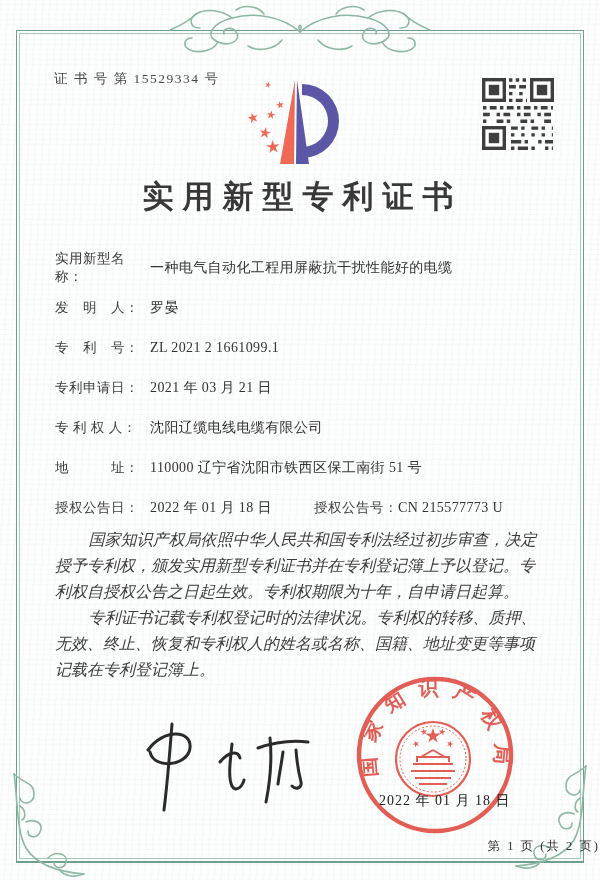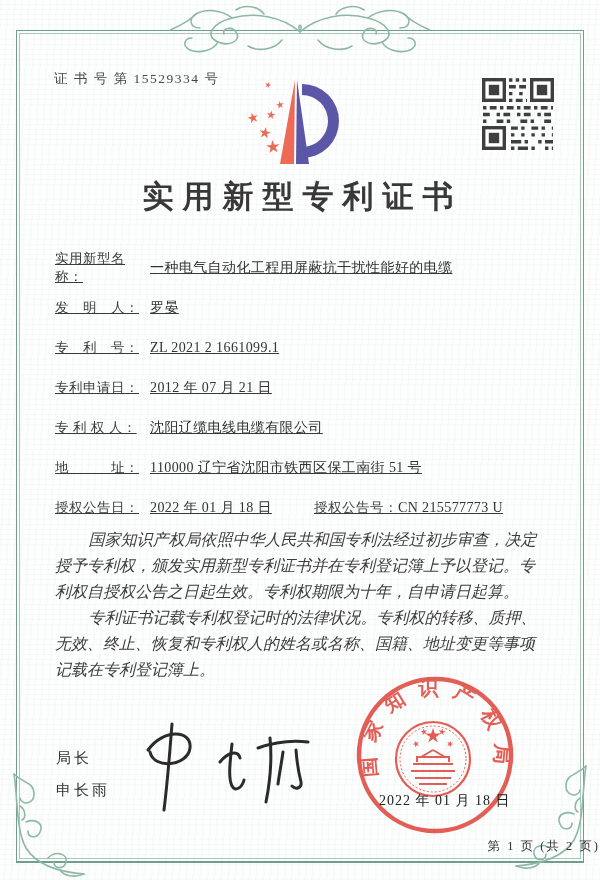--- a/index.html
+++ b/index.html
@@ -17,21 +17,21 @@
     border:1px solid #a8c8b8;pointer-events:none;}
   .orn-top{position:absolute;left:170px;top:2px;}
   .orn-bl{position:absolute;left:4px;top:770px;}
   .orn-br{position:absolute;left:510px;top:762px;}
   .cert-no{position:absolute;left:54px;top:70px;font-size:13.5px;letter-spacing:1.5px;color:#474747;}
   .logo{position:absolute;left:232px;top:74px;}
   .qr{position:absolute;left:482px;top:78px;}
   .title{position:absolute;top:176px;left:0;width:100%;box-sizing:border-box;
     text-align:center;font-size:31px;font-weight:600;letter-spacing:9px;padding-left:5px;color:#383838;}
   .fields{position:absolute;left:55px;top:248px;width:500px;}
-  .row{height:40px;display:flex;align-items:center;font-size:14px;text-decoration:underline;}
+  .row{height:40px;display:flex;align-items:center;font-size:14px;}
   .lbl{display:inline-block;width:95px;flex-shrink:0;font-size:13.5px;letter-spacing:.5px;color:#3d3d3d;}
   .lbl2{display:inline-block;margin-left:42px;font-size:13.5px;letter-spacing:.5px;color:#3d3d3d;}
   .val{font-size:14px;letter-spacing:.4px;color:#333;}
   .paras{position:absolute;left:55px;top:527px;width:492px;font-size:16px;
     line-height:1.62;font-style:italic;color:#3c3c3c;}
   .paras p{margin:0;text-indent:2.1em;}
   .signer{position:absolute;left:56px;top:742px;font-size:15px;letter-spacing:3px;
     line-height:32px;color:#333;font-style:normal;}
   .signature{position:absolute;left:120px;top:718px;}
   .seal{position:absolute;left:347px;top:666px;opacity:.88;}
@@ -141,21 +141,21 @@
     <div class="row">
       <span class="lbl">发　明　人：</span>
       <span class="val">罗晏</span>
     </div>
     <div class="row">
       <span class="lbl">专　利　号：</span>
       <span class="val">ZL 2021 2 1661099.1</span>
     </div>
     <div class="row">
       <span class="lbl">专利申请日：</span>
-      <span class="val">2012 年 07 月 21 日</span>
+      <span class="val">2021 年 03 月 21 日</span>
     </div>
     <div class="row">
       <span class="lbl">专 利 权 人：</span>
       <span class="val">沈阳辽缆电线电缆有限公司</span>
     </div>
     <div class="row">
       <span class="lbl">地　　　址：</span>
       <span class="val">110000  辽宁省沈阳市铁西区保工南街 51 号</span>
     </div>
     <div class="row">
@@ -164,24 +164,20 @@
       <span class="lbl2">授权公告号：</span>
       <span class="val">CN 215577773 U</span>
     </div>
   </div>
 
   <div class="paras">
     <p>国家知识产权局依照中华人民共和国专利法经过初步审查，决定授予专利权，颁发实用新型专利证书并在专利登记簿上予以登记。专利权自授权公告之日起生效。专利权期限为十年，自申请日起算。</p>
     <p>专利证书记载专利权登记时的法律状况。专利权的转移、质押、无效、终止、恢复和专利权人的姓名或名称、国籍、地址变更等事项记载在专利登记簿上。</p>
   </div>
 
-  <div class="signer">
-    <div>局长</div>
-    <div>申长雨</div>
-  </div>
 
   <svg class="signature" width="210" height="100" viewBox="0 0 210 100">
     <g fill="none" stroke="#2b2b2b" stroke-width="3" stroke-linecap="round">
       <path d="M28,32 C44,10 72,12 70,30 C68,48 34,52 30,34"></path>
       <path d="M52,6 C50,30 48,60 44,92"></path>
       <path d="M100,44 C108,34 118,32 120,40"></path>
       <path d="M112,26 C110,44 108,60 112,68 C115,74 122,70 124,62"></path>
       <path d="M138,30 C155,24 172,22 188,24"></path>
       <path d="M150,20 C152,40 150,64 146,84"></path>
       <path d="M163,34 C161,48 159,58 158,66"></path>

